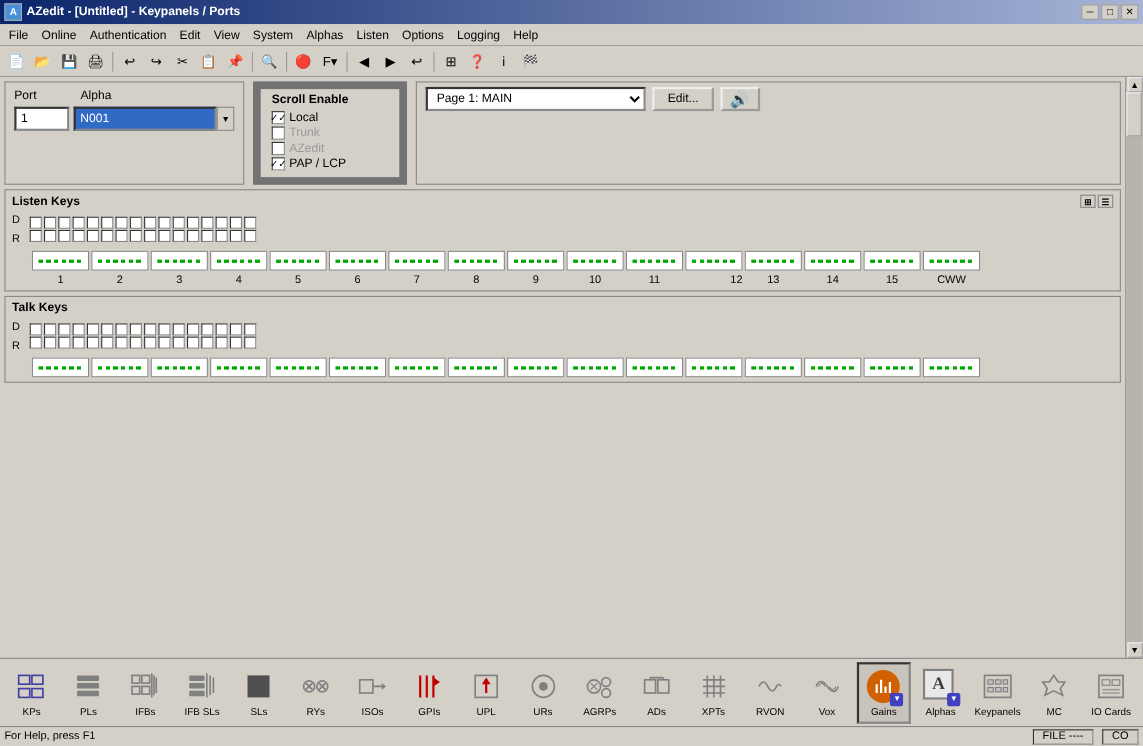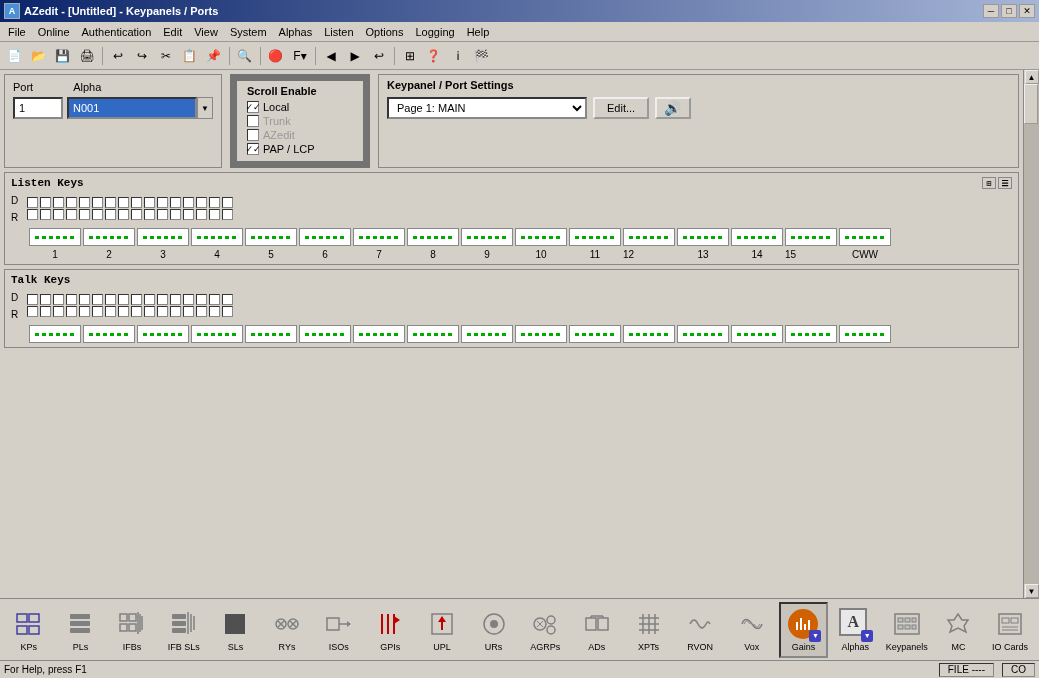--- a/index.html
+++ b/index.html
@@ -221,21 +221,20 @@
       background: #d4d0c8;
       margin-bottom: 4px;
       padding: 2px;
     }
     .keys-title {
       font-size: 11px;
       font-weight: bold;
       padding: 2px 4px;
       display: flex;
       justify-content: space-between;
-      font-family: Liberation Mono, monospace;
     }
     .keys-title-icons { display: flex; gap: 2px; }
     .keys-icon {
       width: 14px; height: 12px;
       background: #d4d0c8;
       border: 1px solid #888;
       display: flex; align-items: center; justify-content: center;
       font-size: 8px; cursor: pointer;
     }
     .green-dash-line {
@@ -400,21 +399,20 @@
           <div class="win-checkbox"></div>
           <span class="cb-label disabled">AZedit</span>
         </div>
         <div class="checkbox-row">
           <div class="win-checkbox checked">✓</div>
           <span class="cb-label">PAP / LCP</span>
         </div>
       </div>
 
       <div class="keypanel-box">
-        <div class="keypanel-title">Keypanel / Port Settings</div>
         <div class="keypanel-controls">
           <select class="keypanel-select">
             <option>Page 1: MAIN</option>
             <option>Page 2</option>
             <option>Page 3</option>
           </select>
           <button class="edit-btn">Edit...</button>
           <div class="speaker-btn">🔊</div>
         </div>
       </div>
@@ -559,24 +557,24 @@
         <div style="width:52px;text-align:center;font-size:10px;">2</div>
         <div style="width:52px;text-align:center;font-size:10px;">3</div>
         <div style="width:52px;text-align:center;font-size:10px;">4</div>
         <div style="width:52px;text-align:center;font-size:10px;">5</div>
         <div style="width:52px;text-align:center;font-size:10px;">6</div>
         <div style="width:52px;text-align:center;font-size:10px;">7</div>
         <div style="width:52px;text-align:center;font-size:10px;">8</div>
         <div style="width:52px;text-align:center;font-size:10px;">9</div>
         <div style="width:52px;text-align:center;font-size:10px;">10</div>
         <div style="width:52px;text-align:center;font-size:10px;">11</div>
-        <div style="width:52px;text-align:left;font-size:10px;">12</div>
+        <div style="width:52px;text-align:right;font-size:10px;">12</div>
         <div style="width:52px;text-align:center;font-size:10px;">13</div>
         <div style="width:52px;text-align:center;font-size:10px;">14</div>
-        <div style="width:52px;text-align:left;font-size:10px;">15</div>
+        <div style="width:52px;text-align:center;font-size:10px;">15</div>
         <div style="width:52px;text-align:center;font-size:10px;">CWW</div>
       </div>
     </div>
 
     <div class="keys-section">
       <div class="keys-title">
         <span>Talk Keys</span>
       </div>
 
       <div style="display:flex; align-items:center; padding:1px 4px;">

